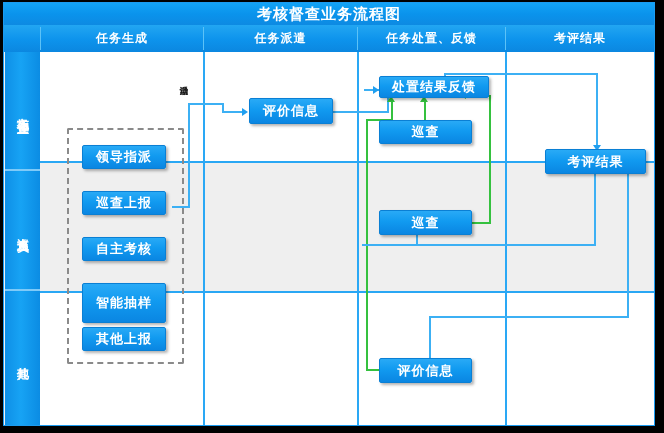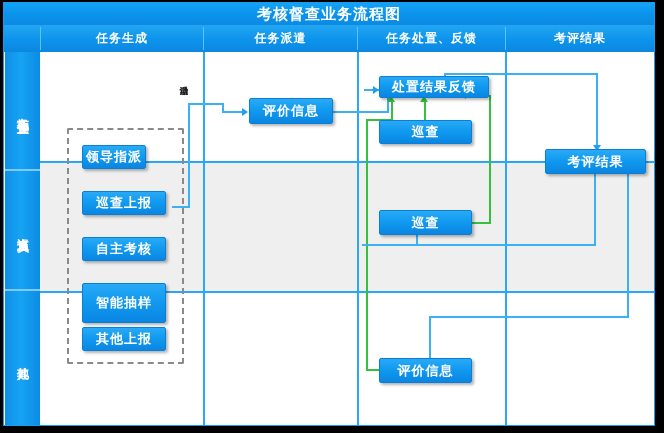--- a/index.html
+++ b/index.html
@@ -149,21 +149,21 @@
 
     <div class="ln v-blue" style="left:425px;top:313px;height:53px;"></div>
     <div class="ln h-blue" style="left:425px;top:313px;width:200px;"></div>
     <div class="ln v-blue" style="left:623px;top:170px;height:145px;"></div>
     <div class="arr arr-u-blue" style="left:619px;top:165px;"></div>
 
     <div class="vcaption" style="left:175px;top:76px;">自动派遣</div>
 
     <div id="dashed-group" style="left:63px;top:125px;width:113px;height:232px;"></div>
 
-    <div class="node" style="left:78px;top:142px;width:64px;height:24px;">领导指派</div>
+    <div class="node" style="left:78px;top:142px;width:84px;height:24px;">领导指派</div>
     <div class="node" style="left:78px;top:188px;width:84px;height:24px;">巡查上报</div>
     <div class="node" style="left:78px;top:234px;width:84px;height:24px;">自主考核</div>
     <div class="node" style="left:78px;top:280px;width:84px;height:40px;">智能抽样</div>
     <div class="node" style="left:78px;top:324px;width:84px;height:24px;">其他上报</div>
 
     <div class="node" style="left:245px;top:95px;width:84px;height:26px;">评价信息</div>
 
     <div class="node" style="left:375px;top:73px;width:110px;height:22px;">处置结果反馈</div>
     <div class="node" style="left:375px;top:117px;width:93px;height:24px;">巡查</div>
     <div class="node" style="left:375px;top:207px;width:93px;height:25px;">巡查</div>

